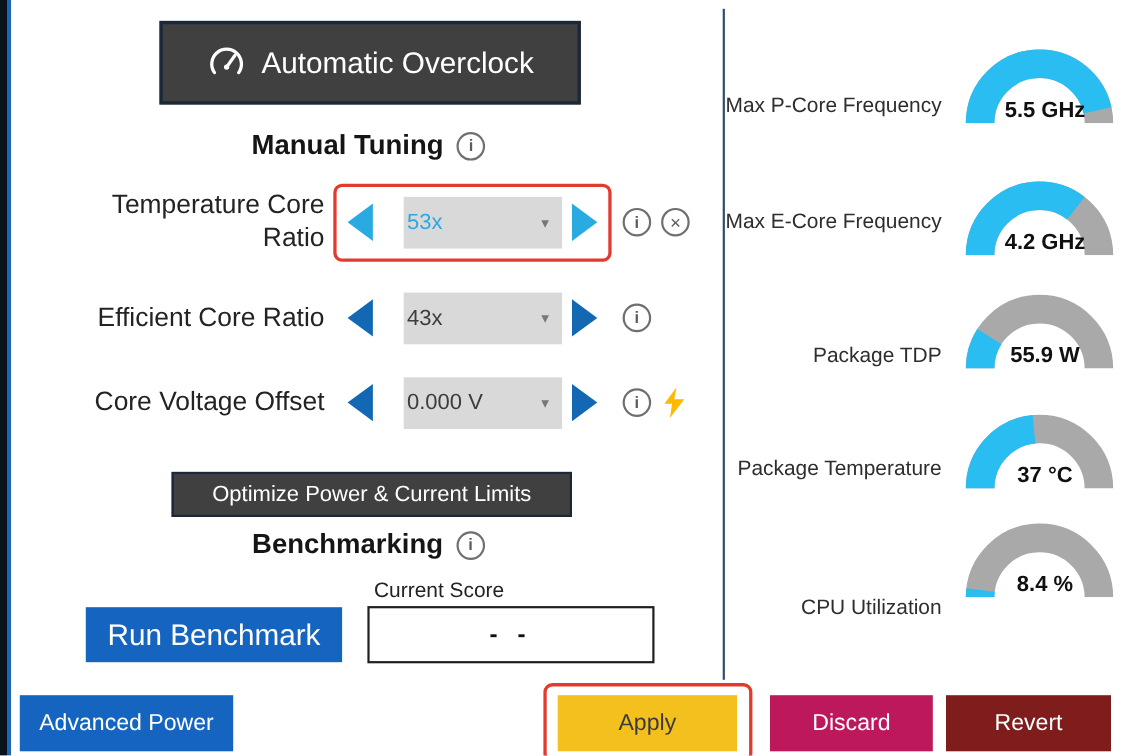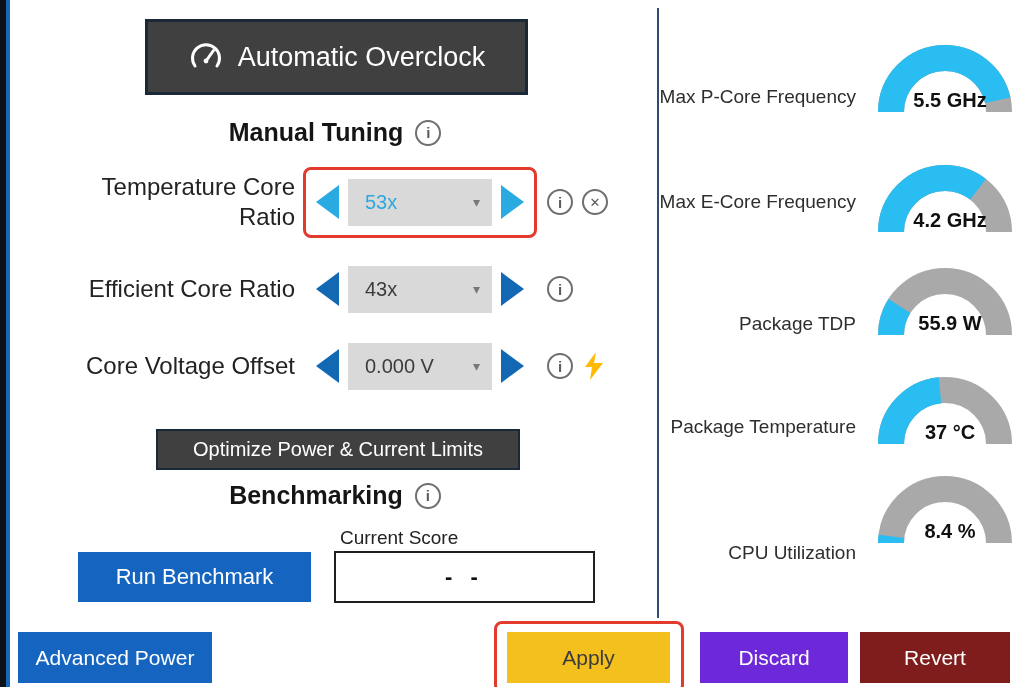--- a/index.html
+++ b/index.html
@@ -42,41 +42,41 @@
   .tune-label { width:255px; text-align:right; font-size:24px; line-height:30px; color:#232323; }
   .ctrl-box { display:flex; align-items:center; gap:9px; padding:9px 10px; margin-left:8px;
     border:3px solid transparent; border-radius:8px; }
   .ctrl-box.highlight { border-color:#e23b2e; }
   .arrow { width:0; height:0; cursor:pointer; border-top:17px solid transparent; border-bottom:17px solid transparent; }
   .arrow.left  { border-right:23px solid #1268b3; }
   .arrow.right { border-left:23px solid #1268b3; }
   .row-1 .arrow.left  { border-right-color:#29abe2; }
   .row-1 .arrow.right { border-left-color:#29abe2; }
   .dropdown { width:144px; height:47px; background:#d9d9d9; display:flex; align-items:center;
-    justify-content:space-between; padding:0 12px 0 17px; cursor:pointer; }
+    justify-content:space-between; padding:0 12px 0 3px; cursor:pointer;margin-left:19px; }
   .dropdown .val { font-size:20px; color:#3c3c3c; }
   .row-1 .dropdown .val { color:#2da7e0; }
   .dropdown .caret { font-size:14px; color:#777; }
   .row-icons { display:flex; align-items:center; gap:9px; margin-left:10px; }
   .bolt-icon { width:24px; height:28px; cursor:pointer; }
 
   
   .score-label { position:absolute; left:340px; top:527px; font-size:19px; color:#232323; }
   .run-btn { position:absolute; left:78px; top:552px; width:233px; height:50px;
-    background:#1565c0; color:#fff; font-size:22px; display:flex; align-items:center; justify-content:center; cursor:pointer; }
+    background:#1565c0; color:#fff; font-size:27px; display:flex; align-items:center; justify-content:center; cursor:pointer; }
   .score-box { position:absolute; left:334px; top:551px; width:261px; height:52px; background:#fff;
     border:2px solid #1f1f1f; display:flex; align-items:center; justify-content:center;
     font-size:22px; font-weight:bold; letter-spacing:6px; color:#111; }
 
   
   .footer-btn { position:absolute; top:632px; height:51px; display:flex; align-items:center;
     justify-content:center; font-size:21px; color:#ffffff; cursor:pointer; }
   .adv-btn { left:18px; width:194px; background:#1565c0; }
   .apply-btn { left:507px; width:163px; background:#f3c01d; color:#3b3b3b; }
-  .discard-btn { left:700px; width:148px; background:#6d28d9; }
+  .discard-btn { left:700px; width:148px; background:#be185d; }
   .revert-btn { left:860px; width:150px; background:#7f1d1d; }
   .apply-outline { position:absolute; left:494px; top:621px; width:190px; height:72px;
     border:3px solid #e23b2e; border-radius:8px; pointer-events:none; }
 
   
   .gauge-label { position:absolute; left:650px; width:206px; text-align:right; font-size:19px; color:#2e2e2e; }
   .gl-1 { top:86px; } .gl-2 { top:191px; } .gl-3 { top:313px; } .gl-4 { top:416px; } .gl-5 { top:542px; }
   .gauge { position:absolute; left:876px; width:138px; height:70px; }
   .gg-1 { top:42px; } .gg-2 { top:162px; } .gg-3 { top:265px; } .gg-4 { top:374px; } .gg-5 { top:473px; }
   .gauge svg { display:block; }

